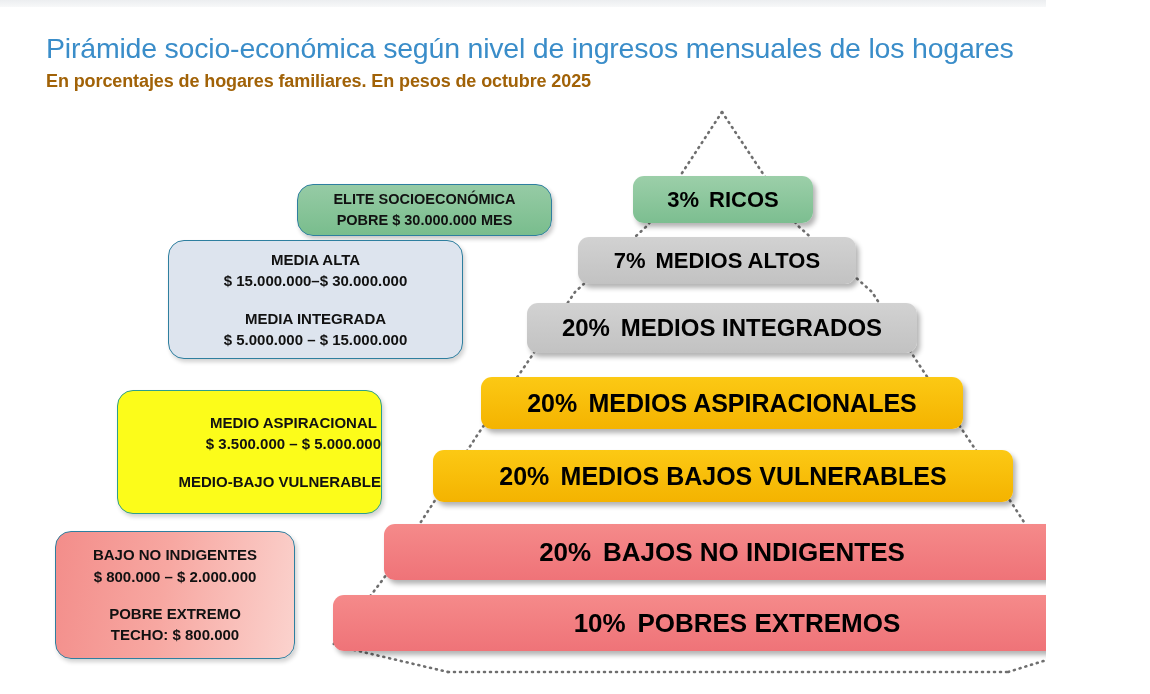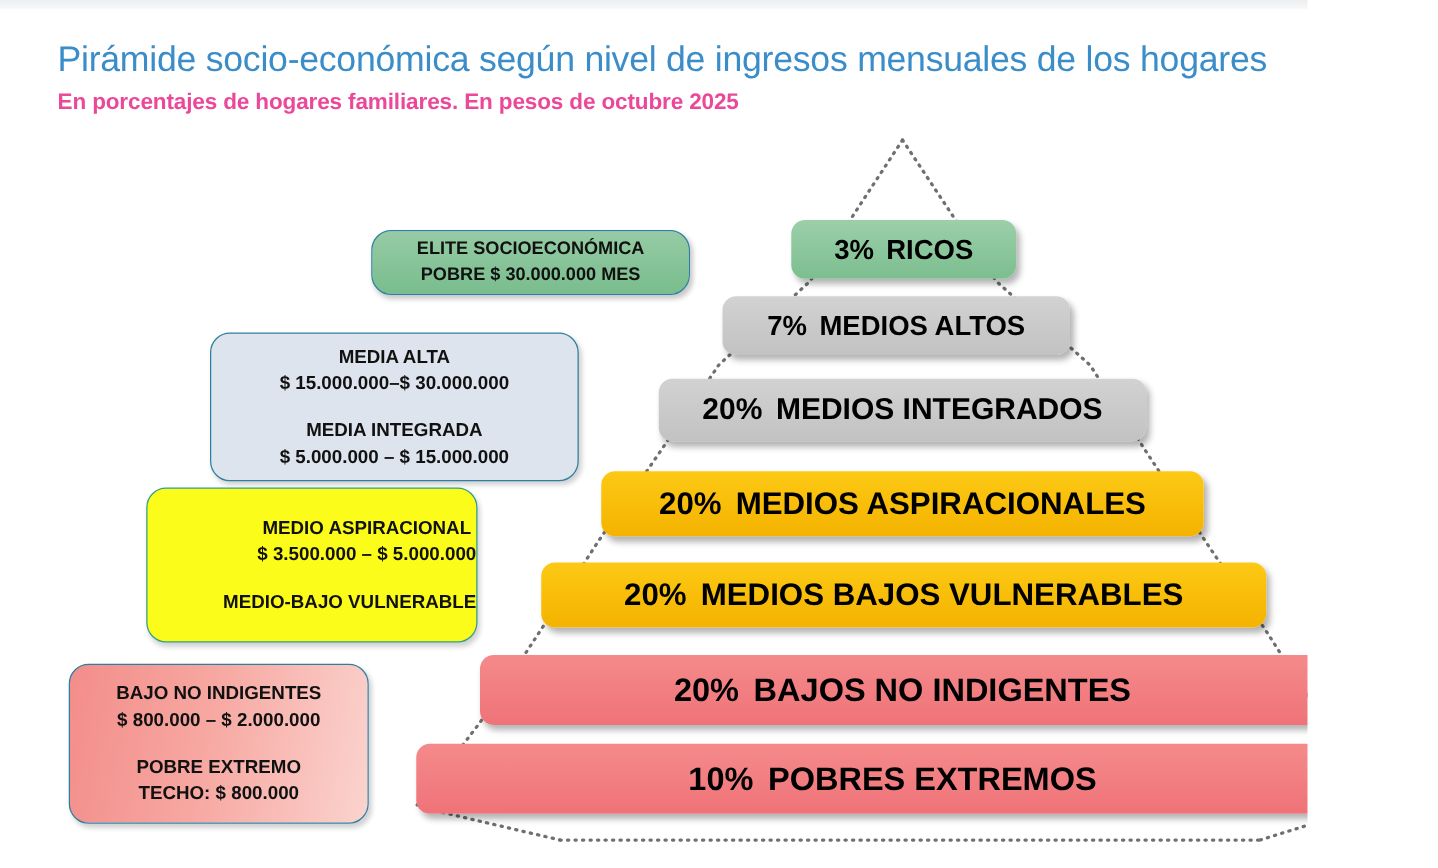--- a/index.html
+++ b/index.html
@@ -35,21 +35,21 @@
     letter-spacing: -0.2px;
     color: #3a8dc9;
     white-space: nowrap;
   }
   .subtitle {
     position: absolute;
     left: 46px; top: 71px;
     font-size: 18px;
     font-weight: bold;
     letter-spacing: -0.1px;
-    color: #ec4899;
+    color: #a16207;
     white-space: nowrap;
   }
 
   
   .pyramid-outline {
     position: absolute;
     left: 0; top: 0;
     width: 1150px; height: 694px;
     pointer-events: none;
   }
@@ -157,33 +157,33 @@
   <div class="bar bar-orange" style="left:433px; top:450px; width:580px; height:52px; font-size:25px;">
     <span class="pct">20%</span>
     <span>MEDIOS BAJOS VULNERABLES</span>
   </div>
 
   <div class="bar bar-red" style="left:384px; top:524px; width:676px; height:56px; font-size:26px;">
     <span class="pct">20%</span>
     <span>BAJOS NO INDIGENTES</span>
   </div>
 
-  <div class="bar bar-red" style="left:333px; top:595px; width:762px; height:56px; font-size:26px;">
+  <div class="bar bar-red" style="left:333px; top:595px; width:762px; height:56px; font-size:26px;padding-left:23px;">
     <span class="pct">10%</span>
     <span>POBRES EXTREMOS</span>
   </div>
 
   <div class="callout c-green" style="left:297px; top:164px; width:255px; height:52px; font-size:14.5px;">
     <div class="grp">
       <span class="l1">ELITE SOCIOECONÓMICA</span>
       <span class="l2">POBRE $ 30.000.000 MES</span>
     </div>
   </div>
 
-  <div class="callout c-blue" style="left:168px; top:246px; width:295px; height:119px; font-size:15px;">
+  <div class="callout c-blue" style="left:168px; top:220px; width:295px; height:119px; font-size:15px;">
     <div class="grp">
       <span class="l1">MEDIA ALTA</span>
       <span class="l2">$ 15.000.000–$ 30.000.000</span>
     </div>
     <div class="grp">
       <span class="l1">MEDIA INTEGRADA</span>
       <span class="l2">$ 5.000.000 – $ 15.000.000</span>
     </div>
   </div>
 

